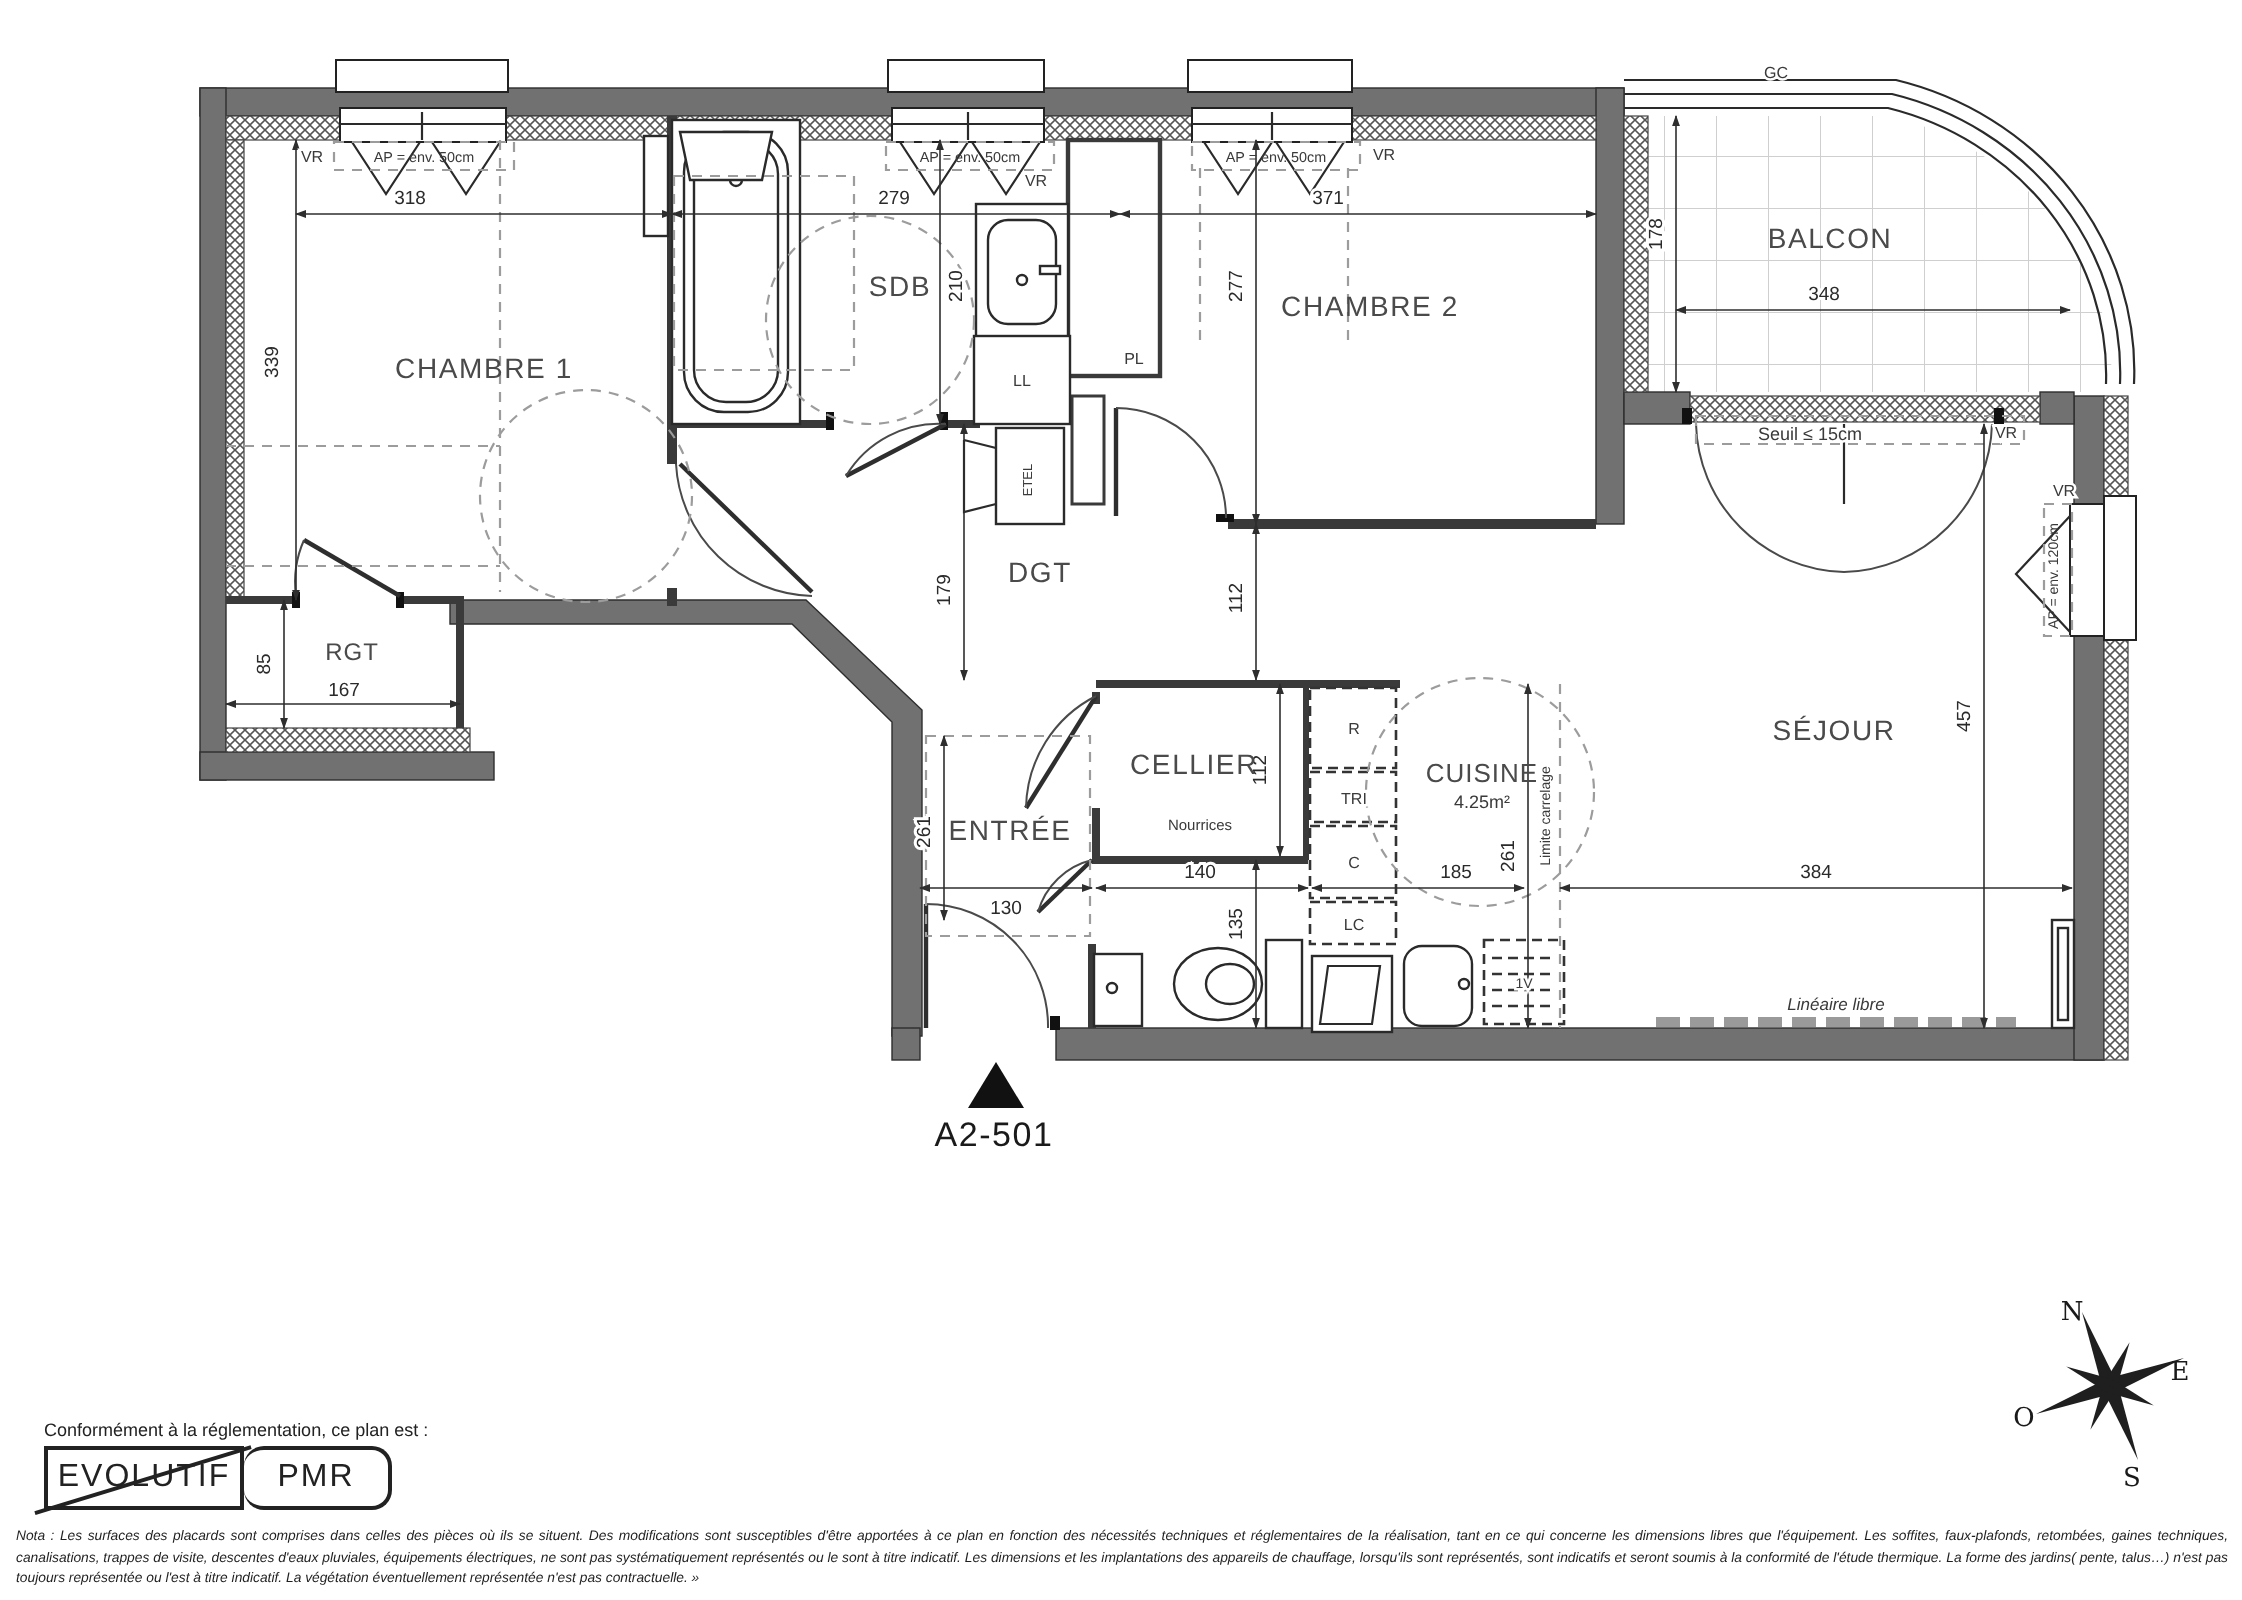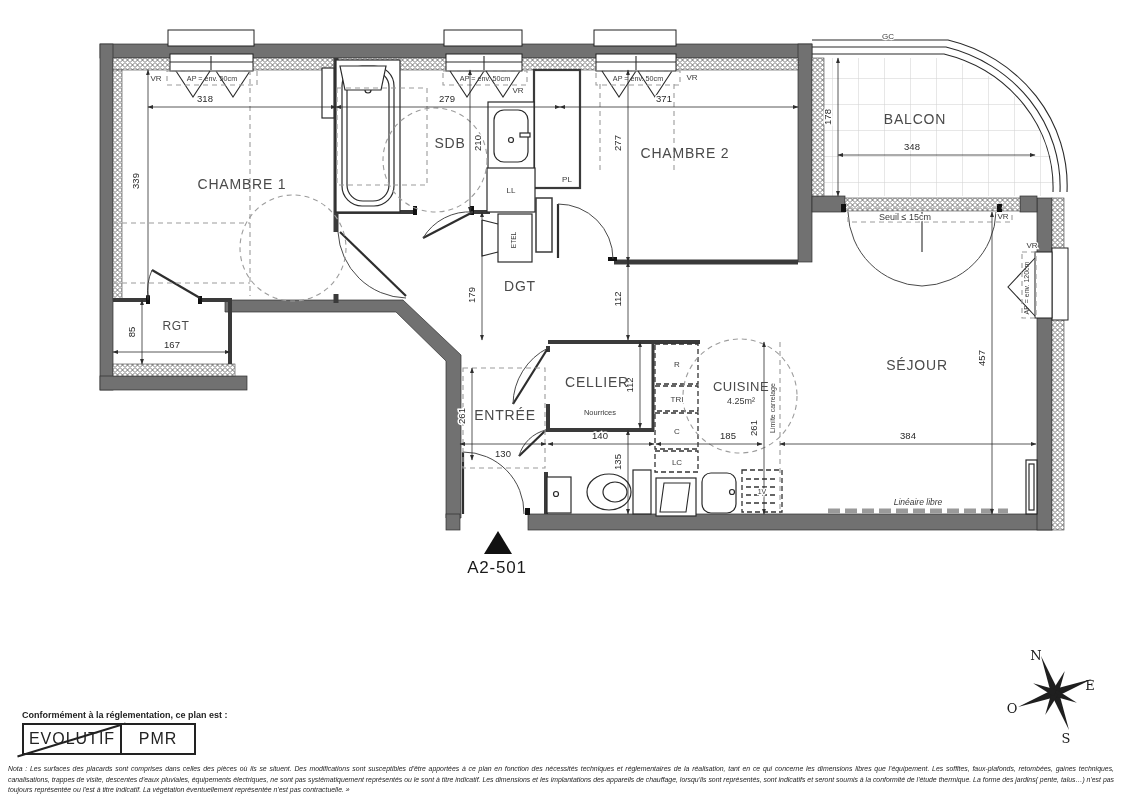--- a/index.html
+++ b/index.html
@@ -15,26 +15,26 @@
   .thin{stroke:#2a2a2a;stroke-width:1.1;fill:none;}
   .fix{stroke:#2a2a2a;stroke-width:1.2;fill:#fff;}
   .iwall{stroke:#3a3a3a;}
   .dash{stroke:#9c9c9c;stroke-width:1.1;fill:none;stroke-dasharray:5 4;}
   .kdash{stroke:#333;stroke-width:1.3;fill:none;stroke-dasharray:5 3;}
   .arc{stroke:#4a4a4a;stroke-width:1;fill:none;}
   .leaf{stroke:#2e2e2e;stroke-width:2.2;}
   .jamb{fill:#111;}
   .wwin{fill:#fff;stroke:#222;stroke-width:1;}
   #legend{position:absolute;left:22px;top:710px;}
-  #legend .cap{font-size:9px;color:#222;margin-bottom:3px;font-weight:bold;}
+  #legend .cap{font-size:9px;color:#222;margin-bottom:3px;}
   #legend .boxes{display:flex;}
   .lgbox{border:2px solid #222;height:28px;display:flex;align-items:center;justify-content:center;
          font-size:16px;letter-spacing:1px;color:#222;position:relative;background:#fff;}
   #evolutif{width:96px;}
-  #pmr{width:72px;border-left:none;}
+  #pmr{width:72px;border-left:none;border-radius:10px;}
   #evolutif .strike{position:absolute;left:-9%;top:50%;width:118%;height:2px;background:#222;
          transform:rotate(-17deg);}
   #nota{position:absolute;left:8px;top:757px;width:1106px;font-size:6.9px;line-height:1.55;
         font-style:italic;color:#1f1f1f;text-align:justify;}
   .serif{font-family:"DejaVu Serif",serif;font-size:13px;fill:#1a1a1a;text-anchor:middle;}
 </style>
 </head>
 <body>
 
 <div id="page">

